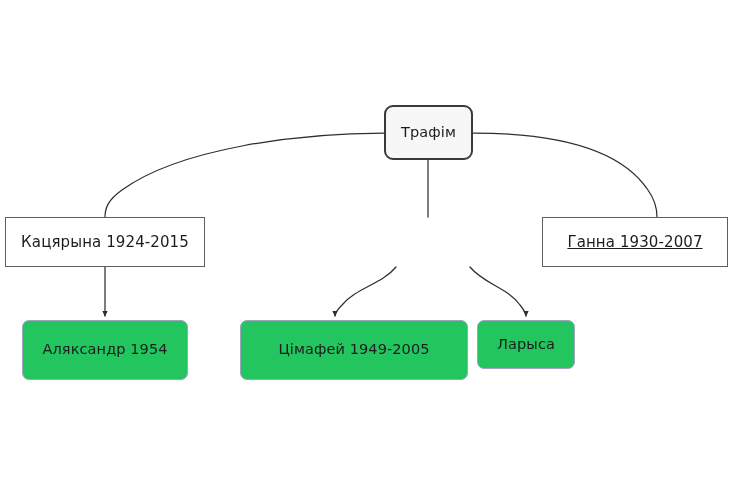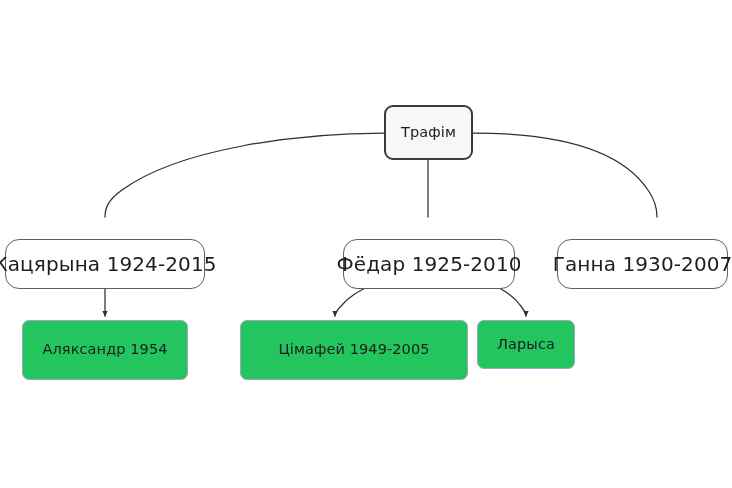--- a/index.html
+++ b/index.html
@@ -40,23 +40,22 @@
   }
   .node-root {
     background: #f7f7f7;
     border: 2.4px solid #3a3a3a;
     border-radius: 9px;
     font-size: 14.5px;
   }
   .node-mid {
     background: #ffffff;
     border: 1.3px solid #5e5e5e;
-    border-radius: 14px;
-    font-size: 20px;
-    margin-top: 22px;
+    border-radius: 0;
+    font-size: 15px;
   }
   .node-leaf {
     background: #22c55e;
     border: 1.3px solid #a2a2c4;
     border-radius: 7px;
     font-size: 14.5px;
   }
   .node-label {
     display: block;
     line-height: 1.1;
@@ -88,25 +87,22 @@
   </svg>
 
   <div class="node node-root" style="left:384px; top:105px; width:89px; height:55px;">
     <span class="node-label">Трафім</span>
   </div>
 
   <div class="node node-mid" style="left:5px; top:217px; width:200px; height:50px;">
     <span class="node-label">Кацярына 1924-2015</span>
   </div>
 
-  <div class="node node-mid" style="left:343px; top:217px; width:172px; height:50px;">
-    <span class="node-label">Фёдар 1925-2010</span>
-  </div>
 
-  <div class="node node-mid" style="left:557px; top:217px; width:171px; height:50px;">
+  <div class="node node-mid" style="left:542px; top:217px; width:186px; height:50px;text-decoration:underline;">
     <span class="node-label">Ганна 1930-2007</span>
   </div>
 
   <div class="node node-leaf" style="left:22px; top:320px; width:166px; height:60px;">
     <span class="node-label">Аляксандр 1954</span>
   </div>
 
   <div class="node node-leaf" style="left:240px; top:320px; width:228px; height:60px;">
     <span class="node-label">Цімафей 1949-2005</span>
   </div>

